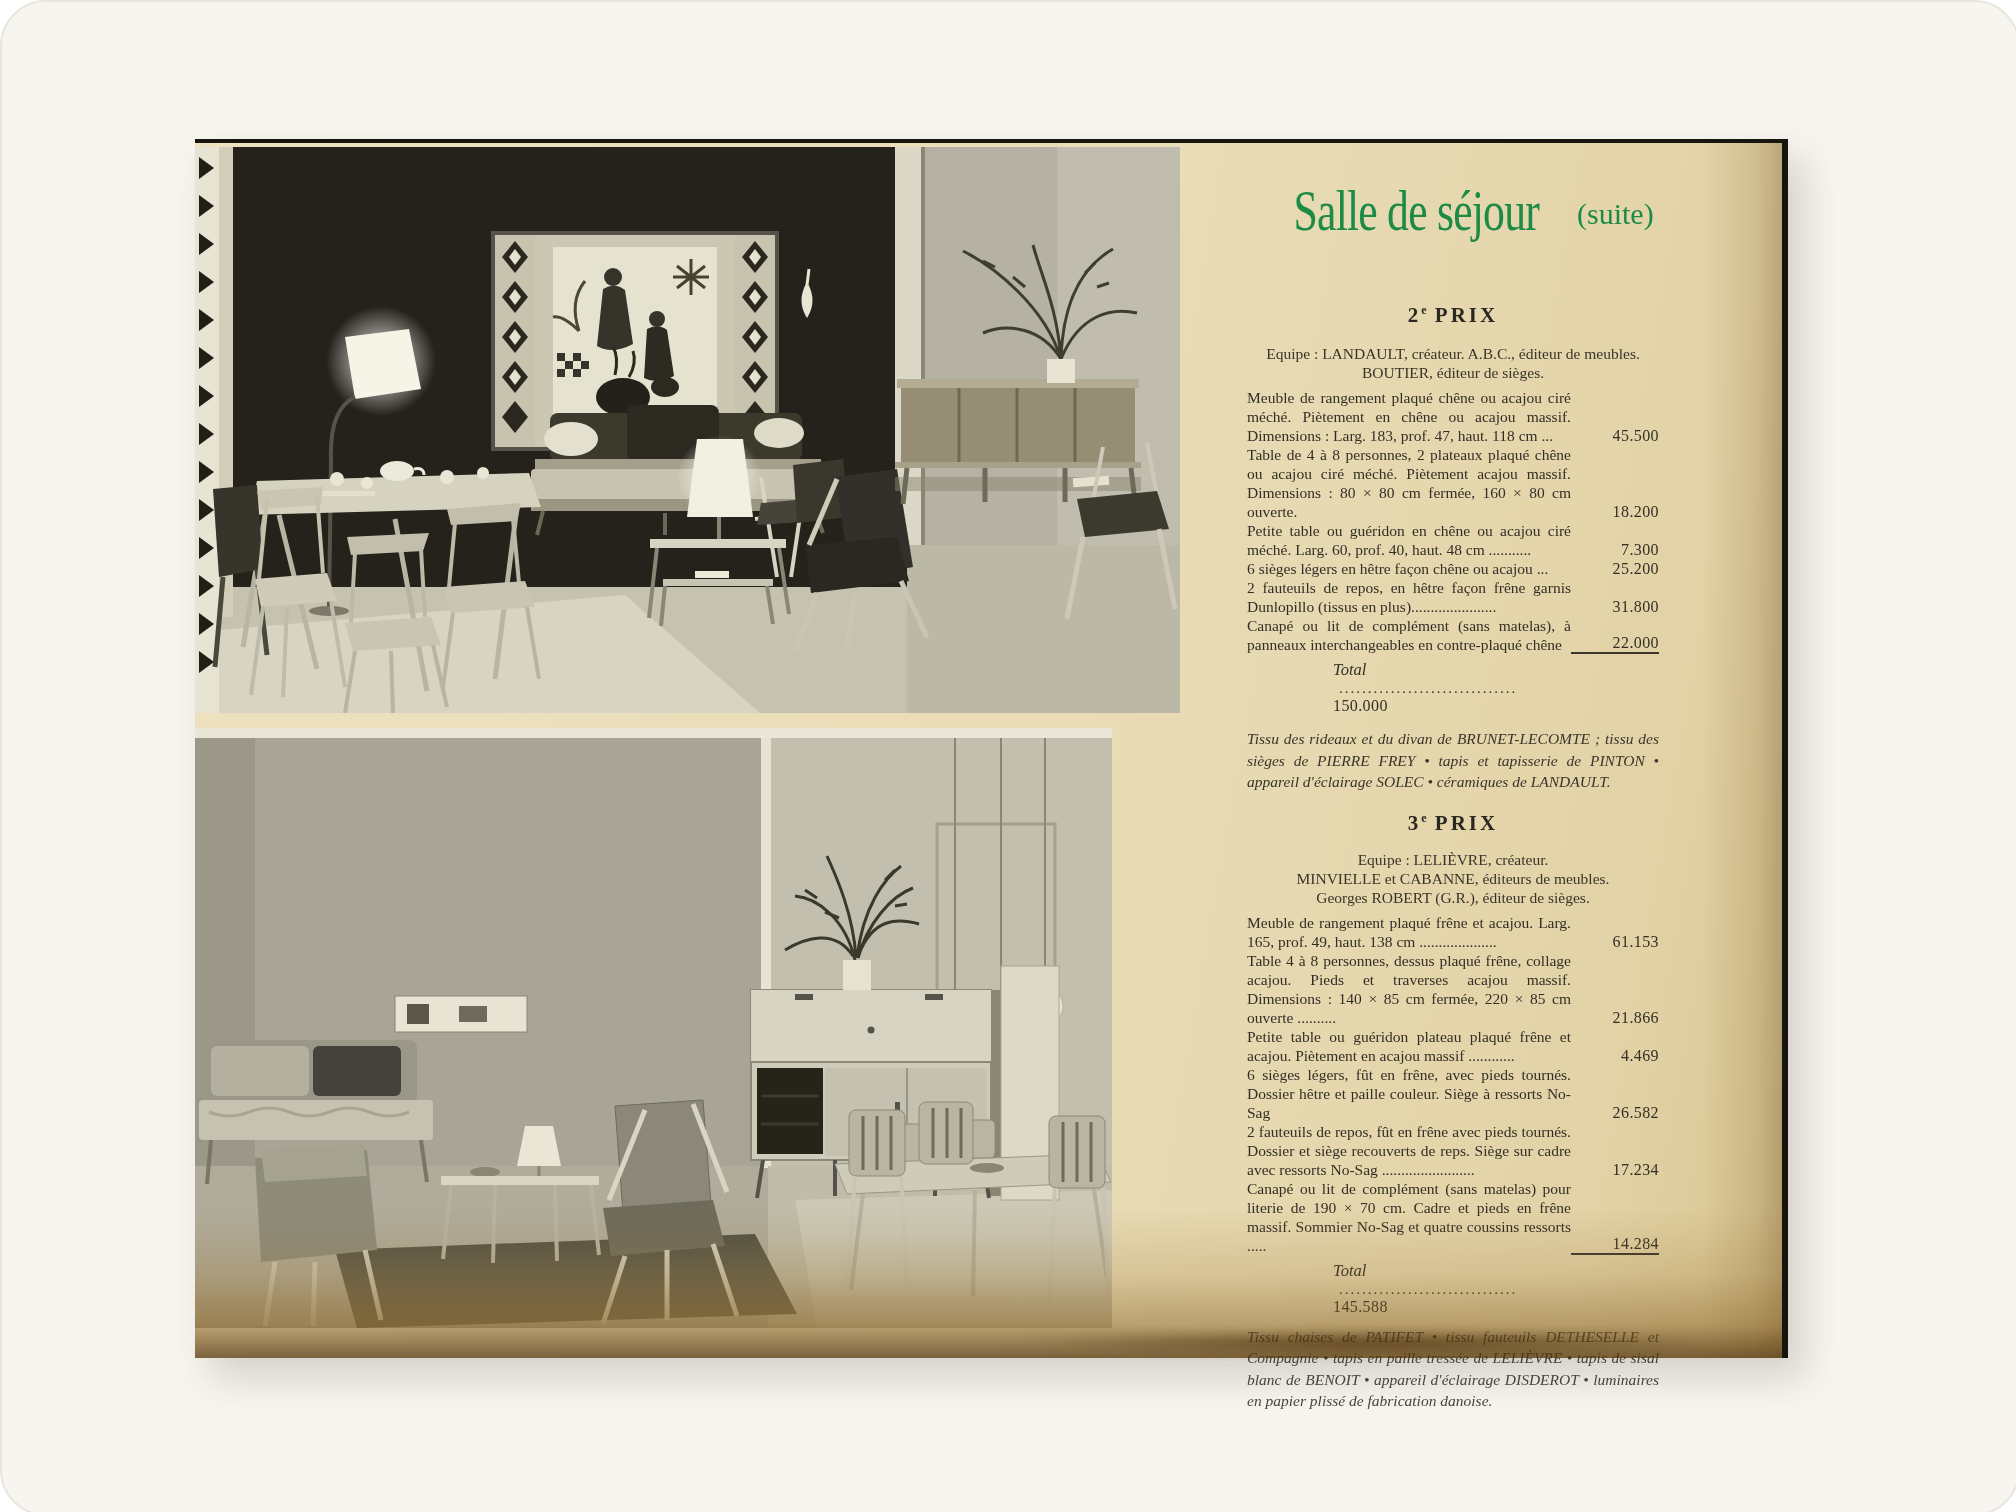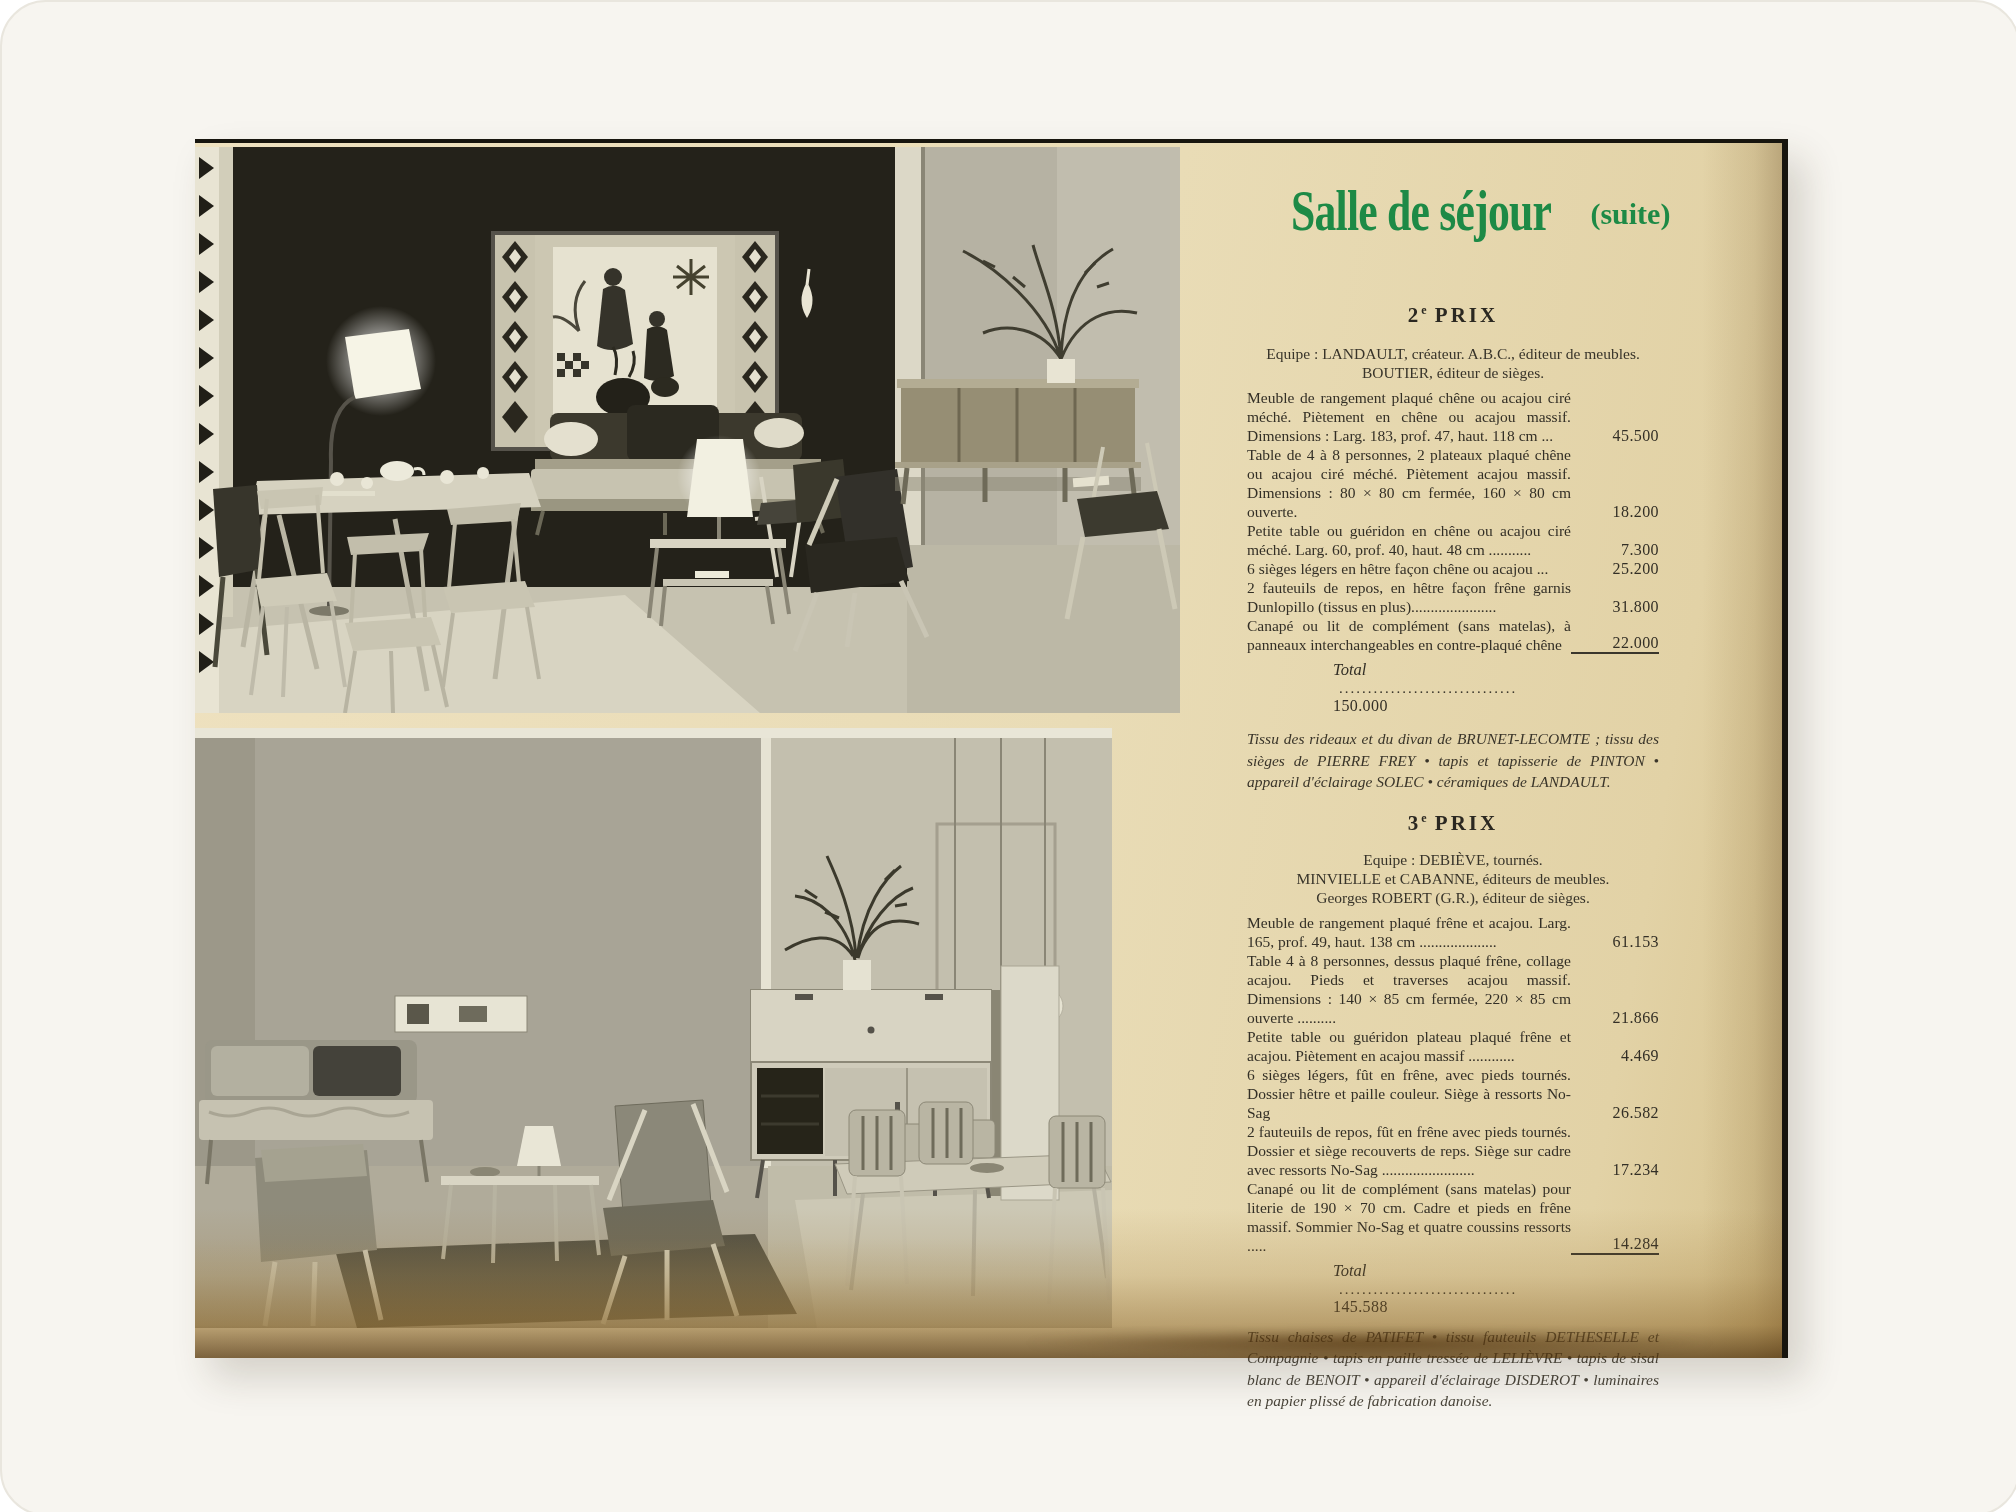--- a/index.html
+++ b/index.html
@@ -16,21 +16,21 @@
   .smudge{position:absolute;left:52%;bottom:2px;width:44%;height:26px;z-index:8;pointer-events:none;border-radius:50%;
         background:radial-gradient(ellipse at center,rgba(70,40,5,.65),rgba(70,40,5,0) 70%);filter:blur(4px);}
   .photo{position:absolute;left:0;overflow:hidden;}
   .photo-top{top:4px;width:985px;height:566px;}
   .photo-bottom{top:585px;width:917px;height:600px;}
   .photo svg{display:block;width:100%;height:100%;}
   .photo-bottom::after{content:"";position:absolute;left:0;right:0;bottom:0;height:90px;
         background:linear-gradient(to bottom,rgba(178,160,110,0),rgba(172,150,95,.45));}
   
   .text-col{position:absolute;left:1052px;top:0;width:412px;color:#332f26;z-index:4;}
-  .title{margin:36px 0 0 0;text-align:center;font-weight:bold;color:#1d8a46;white-space:nowrap;}
+  .title{margin:36px 0 0 0;text-align:center;font-weight:normal;color:#1d8a46;white-space:nowrap;}
   .title-main{display:inline-block;font-size:56px;letter-spacing:-1px;transform:scaleX(.78);transform-origin:60% 50%;}
   .title-suffix{display:inline-block;font-size:30px;margin-left:2px;vertical-align:6px;}
   .prix{margin:0;text-align:center;font-size:21px;font-weight:bold;letter-spacing:3px;color:#2b2821;}
   .prix sup{font-size:12px;letter-spacing:0;}
   .prix-1{margin-top:60px;}
   .prix-2{margin-top:18px;}
   .equipe{text-align:center;font-size:15.5px;line-height:19px;color:#38342a;}
   .equipe-1{margin-top:16px;}
   .equipe-2{margin-top:14px;}
   .items{margin-top:6px;}
@@ -399,21 +399,21 @@
         <span class="tdots">...............................</span>
         <span class="tvalue">150.000</span>
       </div>
 
       <p class="credits credits-1">Tissu des rideaux et du divan de BRUNET-LECOMTE ; tissu des sièges de PIERRE FREY • tapis et tapisserie de PINTON • appareil d'éclairage SOLEC • céramiques de LANDAULT.</p>
 
       <h2 class="prix prix-2"><span>3</span><sup>e</sup>&nbsp;<span>PRIX</span></h2>
 
       <div class="equipe equipe-2">
 
-      <div class="equipe-line">Equipe : DEBIÈVE, tournés.</div>
+      <div class="equipe-line">Equipe : LELIÈVRE, créateur.</div>
           <div class="equipe-line">MINVIELLE et CABANNE, éditeurs de meubles.</div>
           <div class="equipe-line">Georges ROBERT (G.R.), éditeur de sièges.</div>
         </div>
 
       <div class="items">
 
           <div class="item-row">
             <span class="itxt">Meuble de rangement plaqué frêne et acajou. Larg. 165, prof. 49, haut. 138 cm ....................</span>
             <span class="iprice">61.153</span>
           </div>

